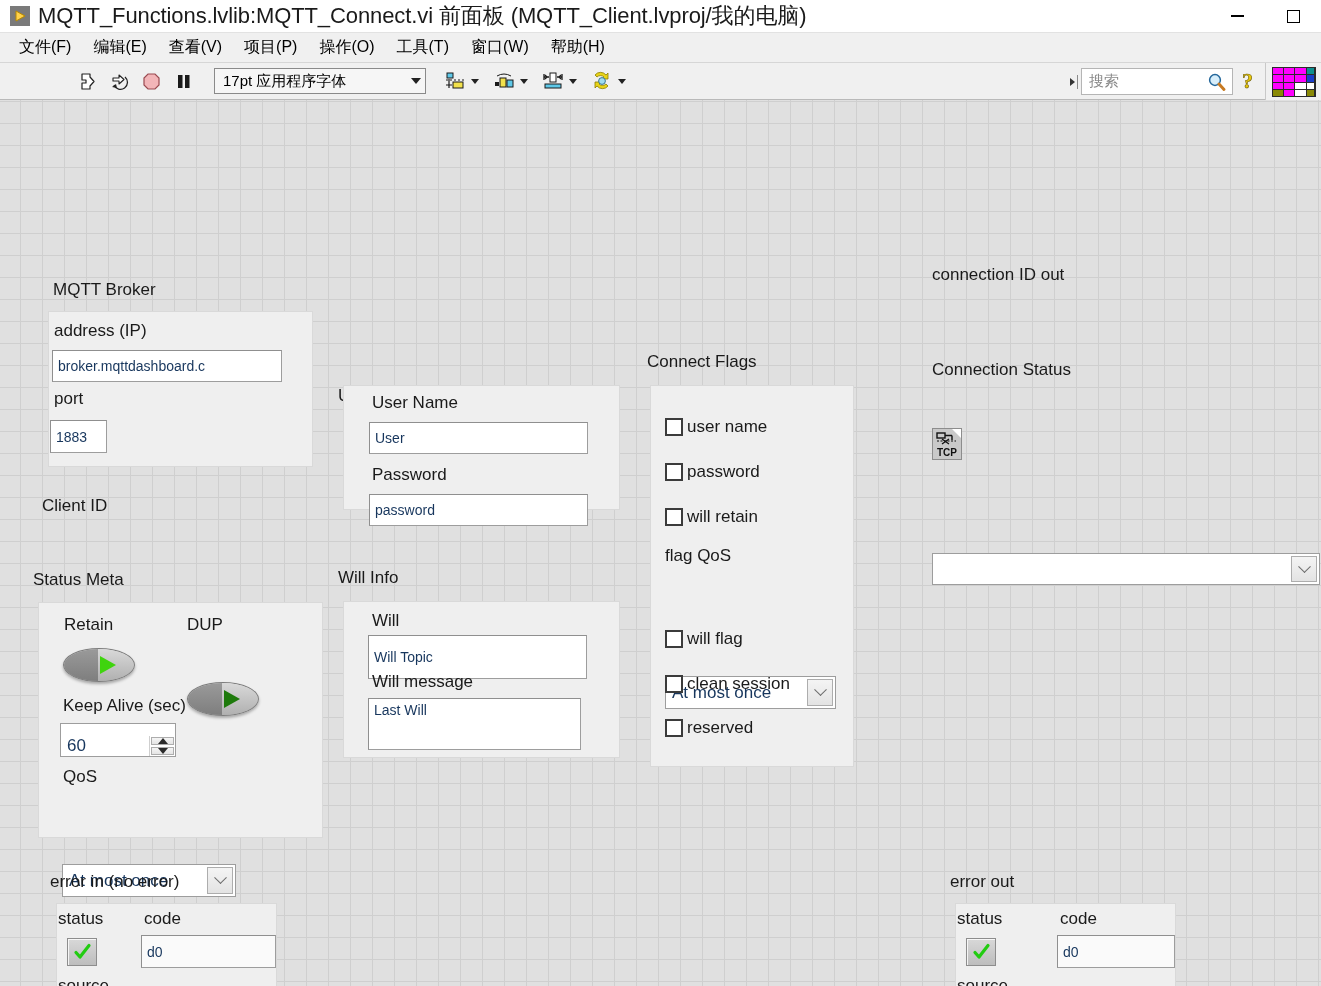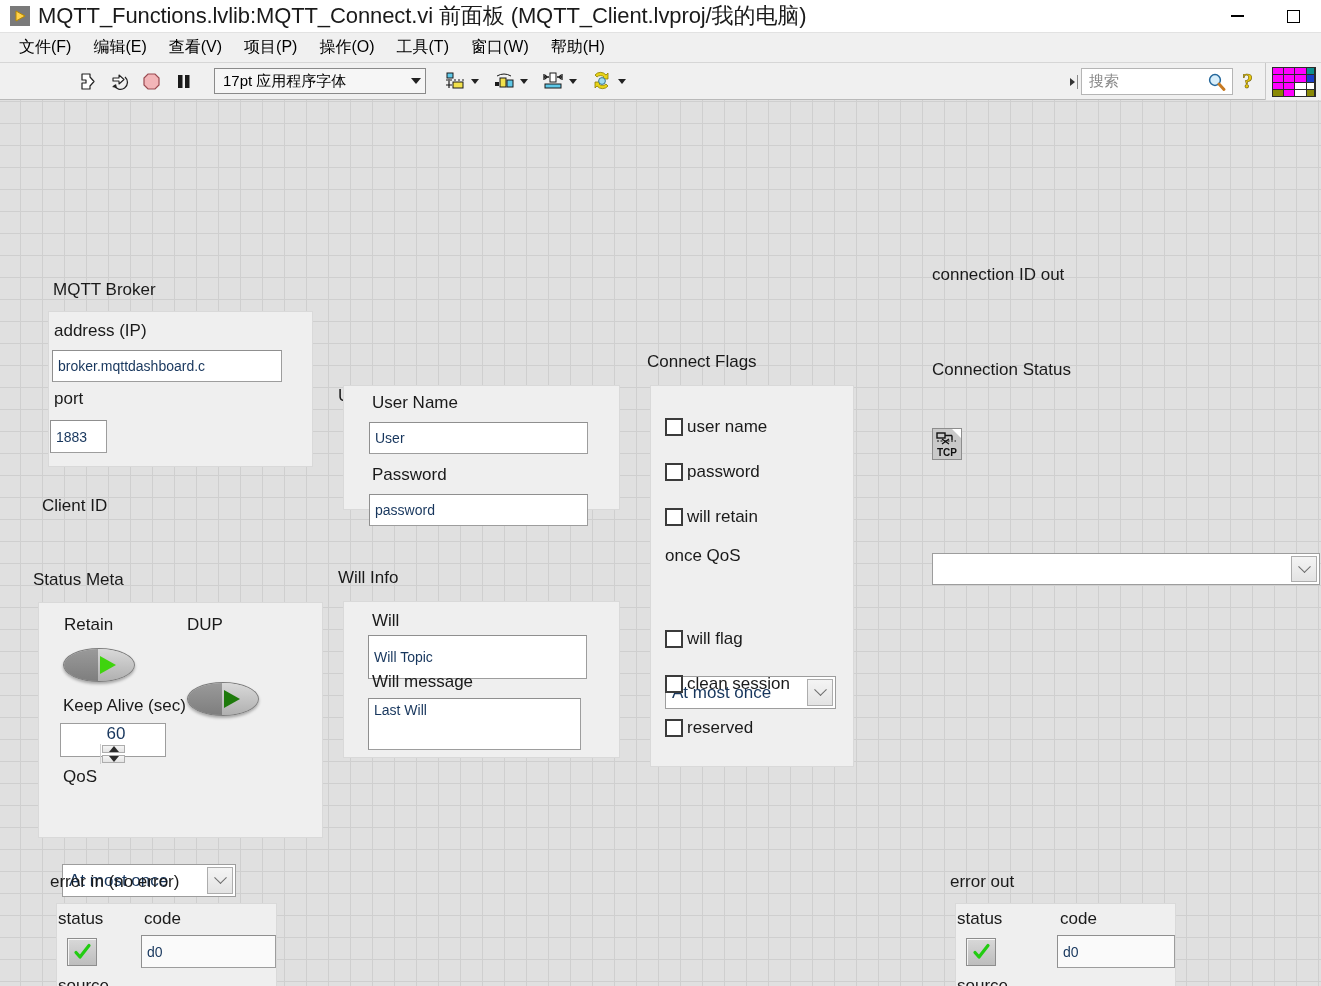--- a/index.html
+++ b/index.html
@@ -241,23 +241,23 @@
     transform: translateY(-50%);
     width:0;height:0;
     border-top:9px solid transparent;
     border-bottom:9px solid transparent;
   }
   .tri-bright { border-left:16px solid #3fd40e; }
   .tri-dark   { border-left:16px solid #1e7a0c; }
 
   
   .spin-wrap {
-    display:flex; align-items:center;
+    display:flex; align-items:flex-end;
     background:#fff; border:1px solid #9d9d9d;
-    width: 106px; height: 34px; flex-direction: column;
+    width: 116px; height: 34px;
   }
   .spin-val {
     flex:1; display:flex; align-items:center; padding-left:6px;
     font-size:17px; color:#17365d;
   }
   .spin-btns {
     width:26px; display:flex; flex-direction:column;
     border-left:1px solid #cfcfcf;
   }
   .spin-b {
@@ -517,21 +517,21 @@
   </div>
   <div class="abs cbrow" style="left:665px; top:362px;">
     <span class="cbox"></span>
     <span class="cblabel">password</span>
   </div>
   <div class="abs cbrow" style="left:665px; top:407px;">
     <span class="cbox"></span>
     <span class="cblabel">will retain</span>
   </div>
 
-  <div class="abs cap" style="left:665px; top:446px;">once QoS</div>
+  <div class="abs cap" style="left:665px; top:446px;">flag QoS</div>
   <div class="abs ring" style="left:665px; top:475px; width:171px; height:33px;">
     <span>At most once</span>
     <span class="ring-btn">
         <span class="chev"></span>
       </span>
   </div>
 
   <div class="abs cbrow" style="left:665px; top:529px;">
     <span class="cbox"></span>
     <span class="cblabel">will flag</span>

